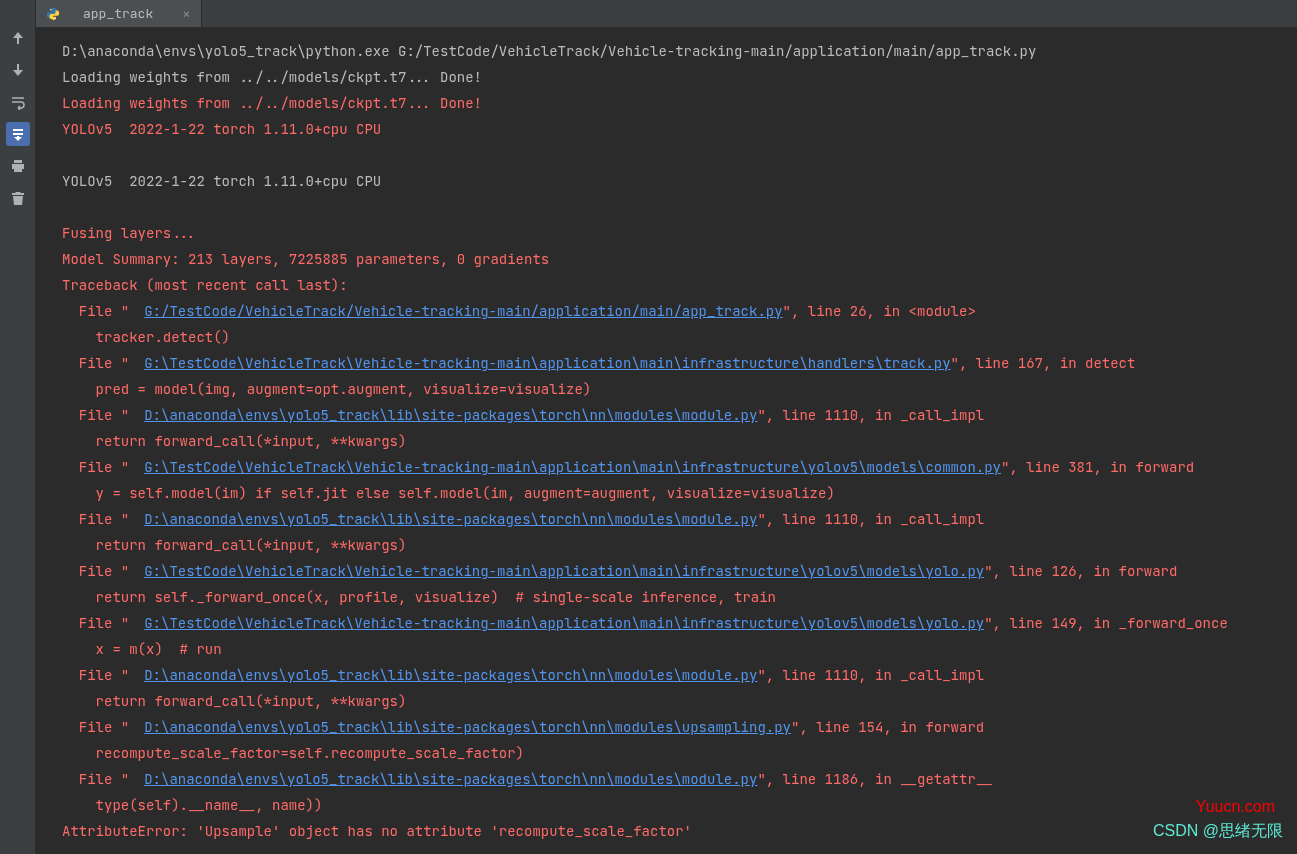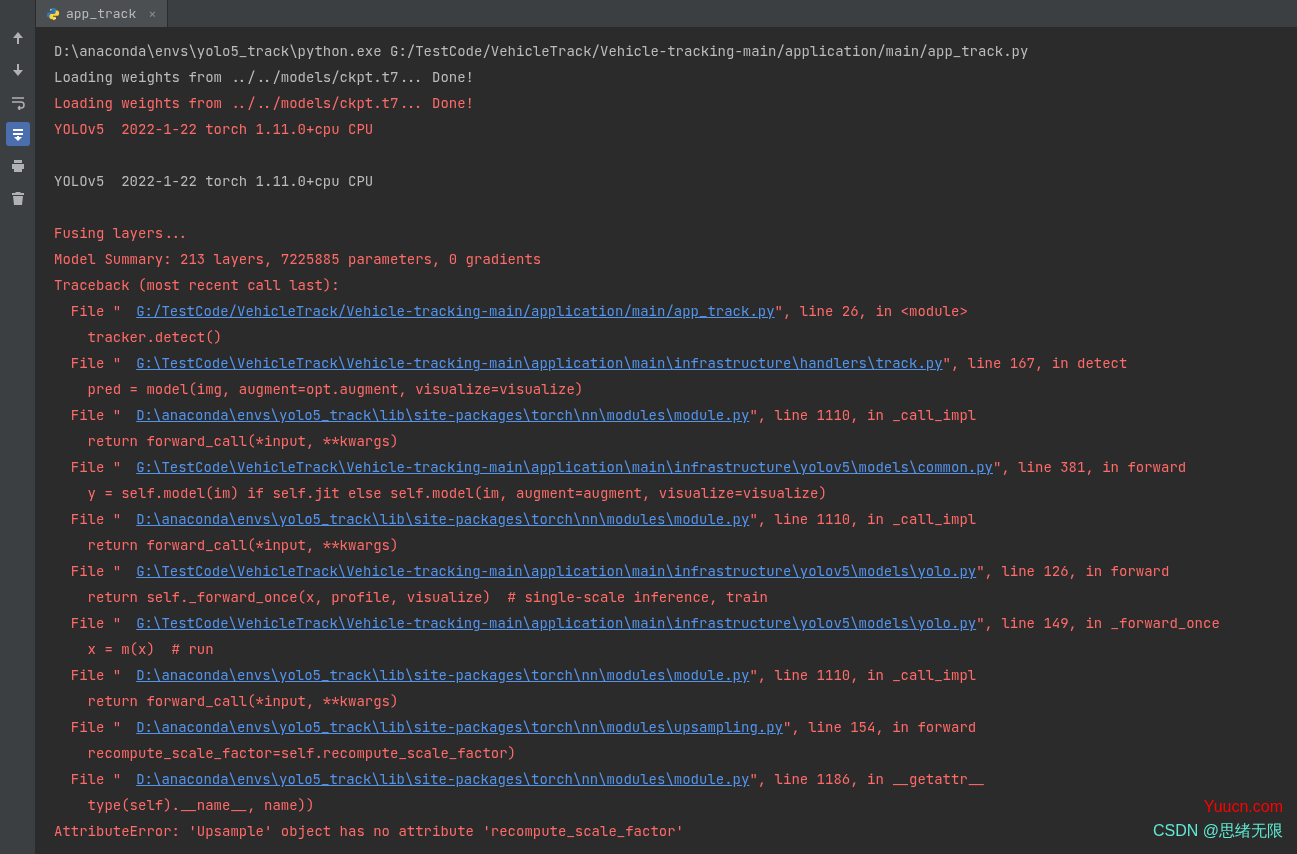--- a/index.html
+++ b/index.html
@@ -4,28 +4,28 @@
 <style>
   * { margin: 0; padding: 0; box-sizing: border-box; }
   html, body { width: 1297px; height: 854px; overflow: hidden; background: #2b2b2b; font-family: "JetBrains Mono", Consolas, monospace; }
   .app { display: flex; height: 854px; }
   .gutter { width: 36px; background: #3c3f41; border-right: 1px solid #2b2b2b; display: flex; flex-direction: column; align-items: center; padding-top: 26px; gap: 8px; }
   .gutter .icon { width: 24px; height: 24px; display: flex; align-items: center; justify-content: center; color: #afb1b3; cursor: pointer; border-radius: 3px; }
   .gutter .icon.active { background: #4b6eaf; color: #fff; }
   .gutter .icon svg { width: 16px; height: 16px; }
   .main { flex: 1; display: flex; flex-direction: column; background: #2b2b2b; }
   .tabbar { height: 28px; background: #3c3f41; display: flex; align-items: stretch; border-bottom: 1px solid #2b2b2b; }
-  .tab { display: flex; align-items: center; padding: 0 10px; background: #4b4f51; color: #bbbbbb; font-size: 13px; gap: 6px; border-right: 1px solid #2b2b2b; cursor: pointer; }
+  .tab { display: flex; align-items: center; padding: 0 10px; background: #4b4f51; color: #bbbbbb; font-size: 13px; gap: 23px; border-right: 1px solid #2b2b2b; cursor: pointer; }
   .tab .python-icon { width: 14px; height: 14px; }
   .tab .close { color: #8a8a8a; font-size: 14px; margin-left: 6px; }
-  .console { flex: 1; padding: 10px 14px 10px 18px; font-size: 14px; line-height: 26px; color: #bbbbbb; white-space: pre; overflow: hidden; }
+  .console { flex: 1; padding: 10px 14px 10px 26px; font-size: 14px; line-height: 26px; color: #bbbbbb; white-space: pre; overflow: hidden; }
   .console .line { white-space: pre; }
   .red { color: #ff6b68; }
   .link { color: #5394ec; text-decoration: underline; cursor: pointer; margin-left: 15px; }
-  .watermark-top { position: absolute; right: 14px; bottom: 38px; color: #ff0000; font-size: 16px; font-family: sans-serif; }
+  .watermark-top { position: absolute; right: 22px; bottom: 38px; color: #ff0000; font-size: 16px; font-family: sans-serif; }
   .watermark-bottom { position: absolute; right: 14px; bottom: 12px; color: #5eead4; font-size: 16px; font-family: sans-serif; margin-left: 18px; }
 </style>
 </head>
 <body>
 
 <div class="app">
   <div class="gutter">
     <div class="icon">
       <svg viewBox="0 0 16 16" fill="currentColor">
           <path d="M8 2l5 6H9v6H7V8H3l5-6z"></path>

